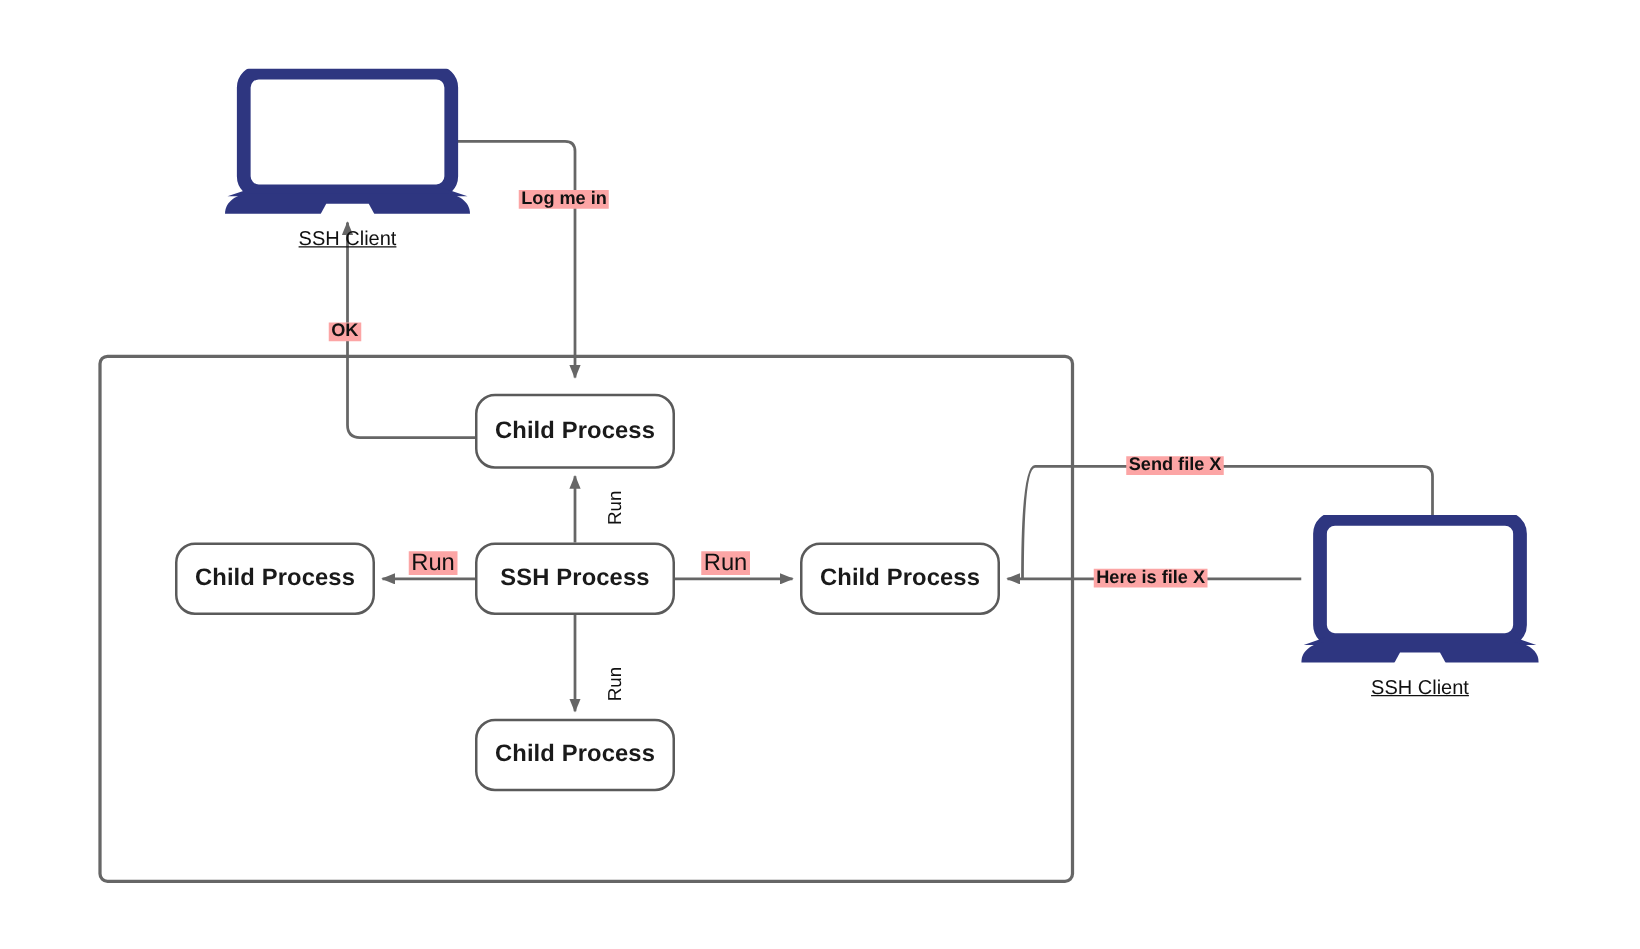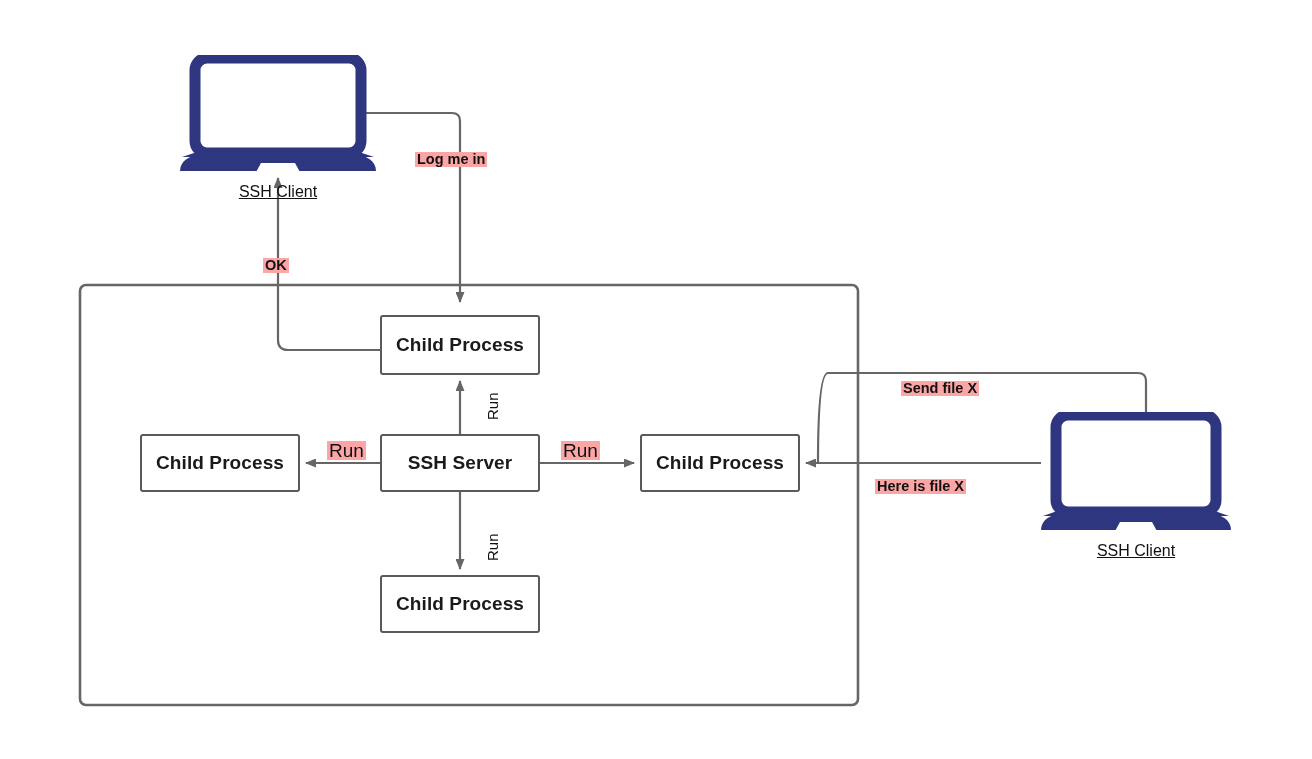--- a/index.html
+++ b/index.html
@@ -25,21 +25,21 @@
     top: 0;
     width: 1312px;
     height: 759px;
   }
 
   
   .node-box {
     position: absolute;
     box-sizing: border-box;
     border: 2px solid #5a5a5a;
-    border-radius: 3px;
+    border-radius: 16px;
     background: #ffffff;
     display: flex;
     align-items: center;
     justify-content: center;
     color: #1a1a1a;
     font-weight: bold;
     font-size: 19px;
     letter-spacing: 0.1px;
     white-space: nowrap;
   }
@@ -124,35 +124,35 @@
       <path d="M0,118 C0,108 10,102 20,102 L170,102 C180,102 190,108 190,118 Z" fill="#2e3680"></path>
       <path d="M73,121 L79,110 L111,110 L117,121 Z" fill="#ffffff"></path>
     </svg>
   </div>
   <div class="device-caption" style="left:1041px; top:542px; width:190px;">SSH Client</div>
 
   <div class="node-box" style="left:380px; top:315px; width:160px; height:60px;">Child Process</div>
 
   <div class="node-box" style="left:140px; top:434px; width:160px; height:58px;">Child Process</div>
 
-  <div class="node-box" style="left:380px; top:434px; width:160px; height:58px;">SSH Server</div>
+  <div class="node-box" style="left:380px; top:434px; width:160px; height:58px;">SSH Process</div>
 
   <div class="node-box" style="left:640px; top:434px; width:160px; height:58px;">Child Process</div>
 
   <div class="node-box" style="left:380px; top:575px; width:160px; height:58px;">Child Process</div>
 
   <div class="edge-label bold" style="left:415px; top:152px;">Log me in</div>
 
   <div class="edge-label bold" style="left:263px; top:258px;">OK</div>
 
   <div class="edge-label vert" style="left:485px; top:422px;">Run</div>
 
   <div class="edge-label plain" style="left:327px; top:441px;">Run</div>
 
   <div class="edge-label plain" style="left:561px; top:441px;">Run</div>
 
   <div class="edge-label vert" style="left:485px; top:563px;">Run</div>
 
-  <div class="edge-label bold" style="left:901px; top:365px;margin-top:16px;">Send file X</div>
+  <div class="edge-label bold" style="left:901px; top:365px;">Send file X</div>
 
-  <div class="edge-label bold" style="left:875px; top:455px;margin-top:24px;">Here is file X</div>
+  <div class="edge-label bold" style="left:875px; top:455px;">Here is file X</div>
 
 </div>
 
 </body></html>

